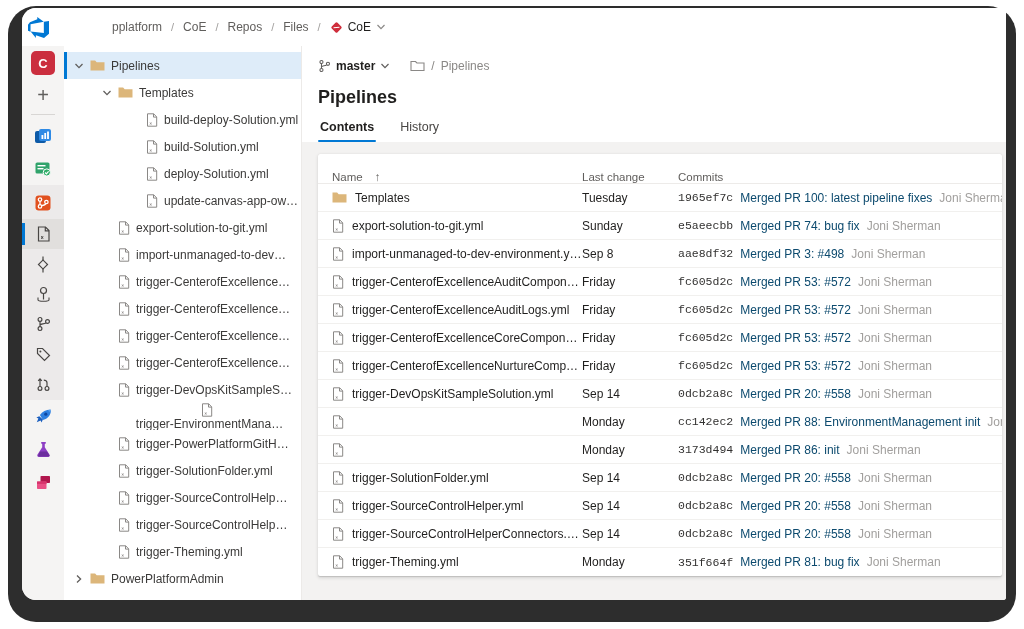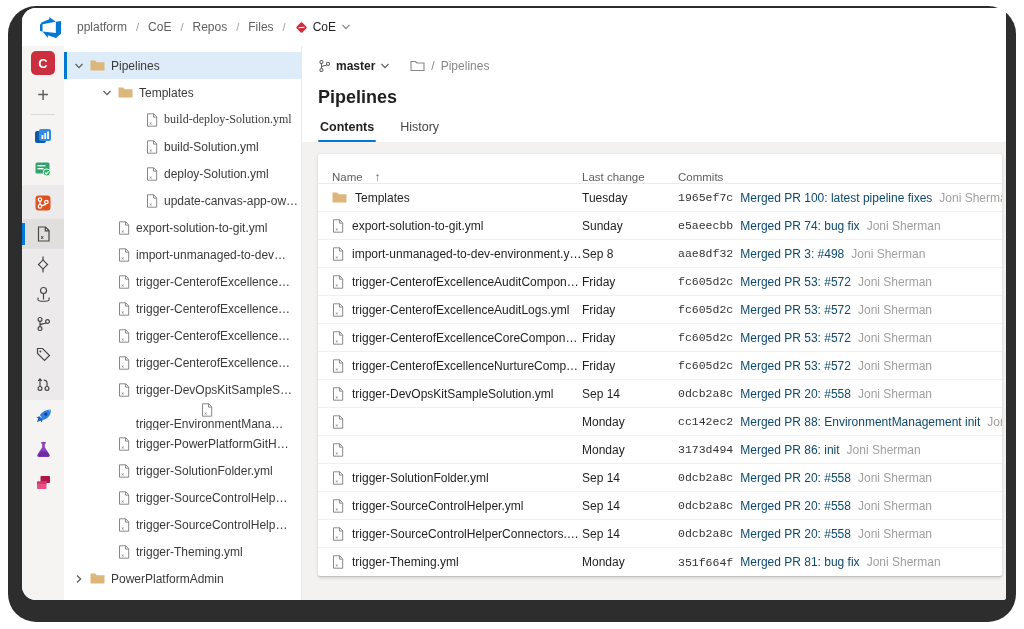--- a/index.html
+++ b/index.html
@@ -4,21 +4,21 @@
 <style>
   * { box-sizing: border-box; margin: 0; padding: 0; }
   html,body { width:1024px; height:629px; background:#fff; font-family:"Liberation Sans", sans-serif; overflow:hidden; }
   body { position:relative; }
 
   
   .frame { position:absolute; left:8px; top:6px; width:1008px; height:616px; background:#2d2d2d; border-radius:28px; }
   .ui { position:absolute; left:22px; top:8px; width:984px; height:592px; background:#fff; border-radius:14px 3px 3px 14px; overflow:hidden; display:flex; flex-direction:column; }
 
   
-  .topbar { height:38px; flex:0 0 38px; display:flex; align-items:center; padding-left:18px; background:#fff; }
+  .topbar { height:38px; flex:0 0 38px; display:flex; align-items:center; padding-left:6px; background:#fff;gap:47px; }
   .logo { width:21px; height:21px; margin-right:16px; display:flex; }
   .crumbs { display:flex; align-items:center; gap:9px; font-size:12px; color:#605e5c; }
   .crumb-sep { color:#a19f9d; font-size:11px; }
   .crumb { cursor:default; }
   .repo-crumb { display:flex; align-items:center; gap:5px; color:#201f1e; }
   .repo-crumb svg { display:block; }
 
   .app-body { flex:1; display:flex; min-height:0; }
 
   
@@ -250,21 +250,21 @@
           </span>
 
     <span class="tw ic-folder">
             <svg width="15" height="13" viewBox="0 0 15 13">
               <path d="M0.5 1.5h4.6l1.6 1.7h7.8v8.3H0.5z" fill="#dcb67a"></path>
             </svg>
           </span>
 
     <span class="tree-label">Templates</span>
   </div>
-        <div class="tree-row file collapsed" style="padding-left: 82px; font-family: Liberation Serif, serif;">
+        <div class="tree-row file collapsed" style="padding-left: 82px;">
 
     <span class="tw ic-file">
             <svg width="12" height="14" viewBox="0 0 12 14">
               <path d="M1.5 0.8h6.2l3 3.1v9.3H1.5z" fill="#fff" stroke="#8a8886" stroke-width="1"></path>
               <path d="M7.5 0.8v3.3h3.2" fill="none" stroke="#8a8886" stroke-width="1"></path>
               <path d="M4 9.5l1.4 2M5.4 9.5l-1.4 2" stroke="#8a8886" stroke-width="0.8"></path>
             </svg>
           </span>
     <span class="tree-label">build-deploy-Solution.yml</span>
   </div>

